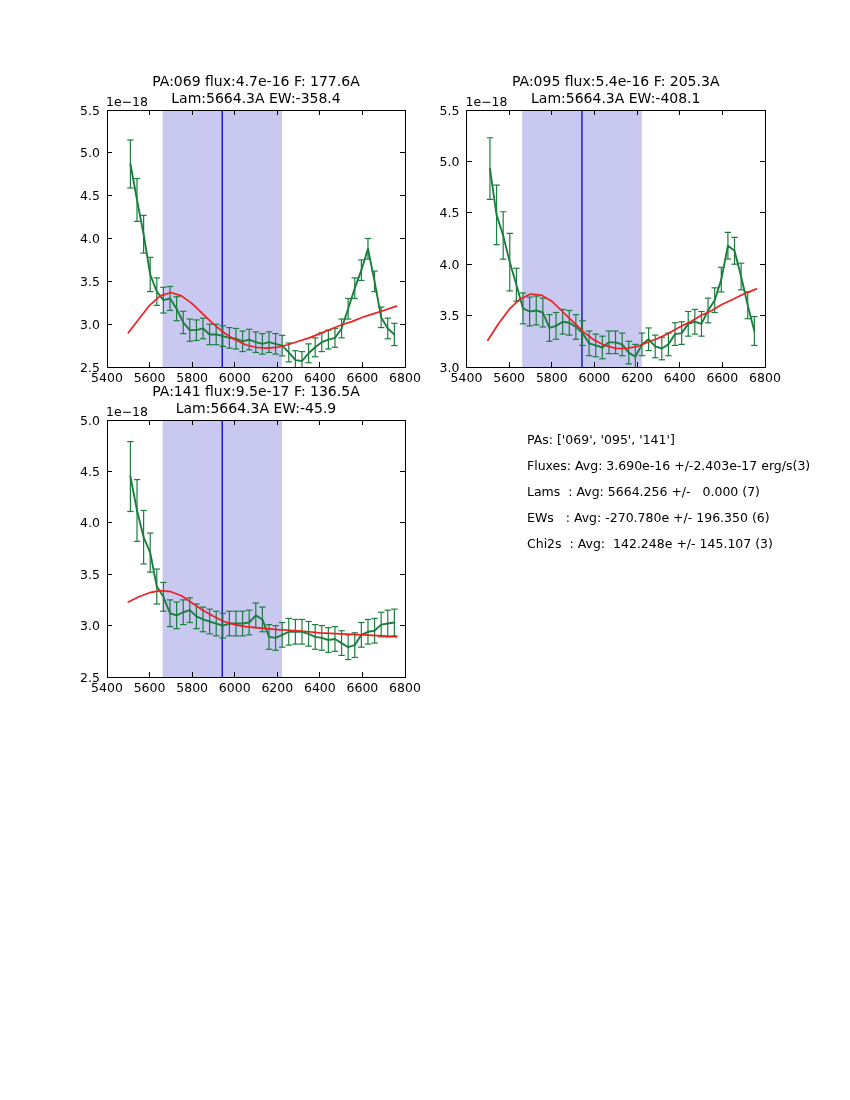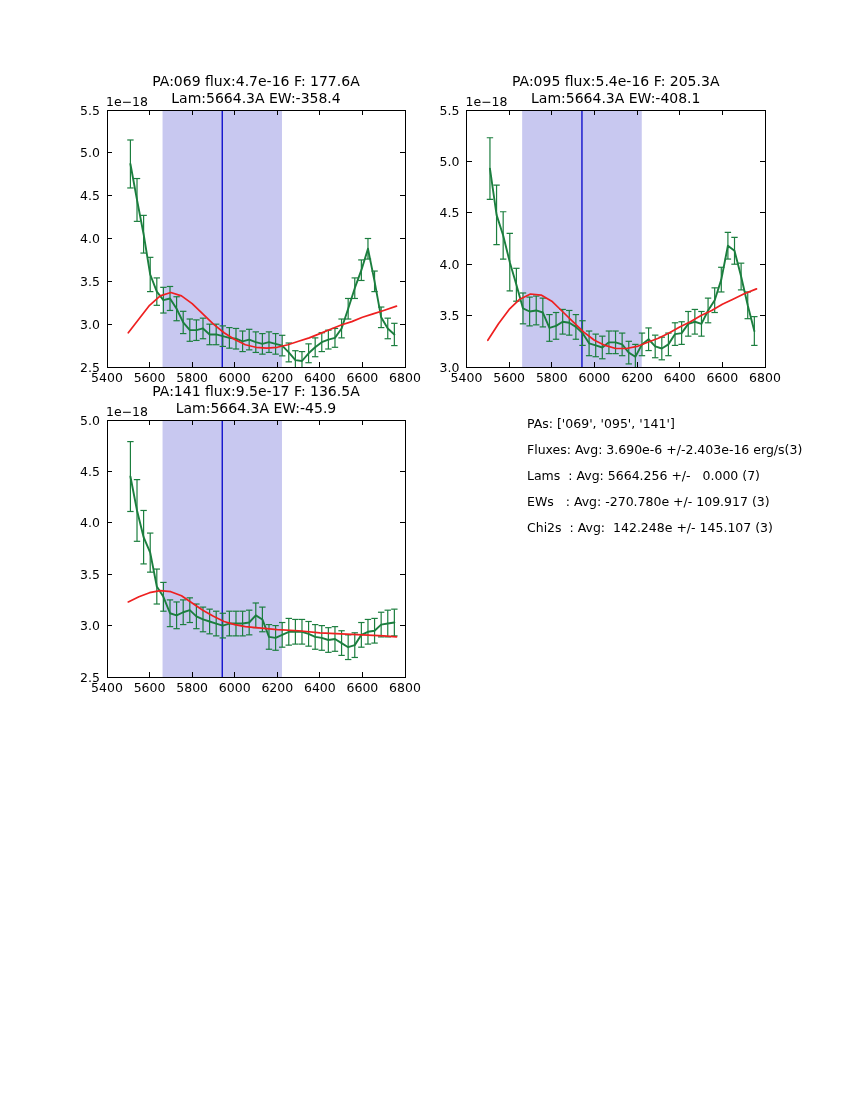--- a/index.html
+++ b/index.html
@@ -3,21 +3,21 @@
 <meta charset="utf-8">
 <style>
   html,body{margin:0;padding:0;background:#ffffff;}
   .page{position:relative;width:850px;height:1100px;background:#ffffff;overflow:hidden;
         font-family:"DejaVu Sans",sans-serif;}
   svg{position:absolute;left:0;top:0;}
   svg text{font-family:"DejaVu Sans",sans-serif;fill:#000000;}
   svg text.title{font-size:14px;}
   svg text.tick{font-size:12.5px;}
   svg text.offset{font-size:12.5px;}
-  .stats{position:absolute;left:527px;top:416px;font-size:12.5px;color:#000000;}
+  .stats{position:absolute;left:527px;top:432px;font-size:12.5px;color:#000000;}
   .stats .stats-line{height:26px;line-height:15px;white-space:pre;}
 </style>
 </head>
 <body>
 
 <div class="page">
   <svg id="fig" width="850" height="1100" viewBox="0 0 850 1100">
       <g>
         <rect x="162.5557142857143" y="110" width="119.41285714285712" height="257" fill="#c8c8f0"></rect>
         <line x1="222.26214285714286" y1="110" x2="222.26214285714286" y2="367" stroke="#1111cc" stroke-width="1.4"></line>
@@ -576,18 +576,18 @@
         <text x="256" y="413" text-anchor="middle" class="title">Lam:5664.3A EW:-45.9</text>
         <text x="106" y="416" text-anchor="start" class="offset">1e−18</text>
       </g>
       <clipPath id="clip2">
         <rect x="107" y="420" width="298" height="257"></rect>
       </clipPath>
     </svg>
 
   <div class="stats">
     <div class="stats-line">PAs: ['069', '095', '141']</div>
-    <div class="stats-line">Fluxes: Avg: 3.690e-6 +/-2.403e-16 erg/s(3)</div>
+    <div class="stats-line">Fluxes: Avg: 3.690e-16 +/-2.403e-17 erg/s(3)</div>
     <div class="stats-line">Lams  : Avg: 5664.256 +/-   0.000 (7)</div>
-    <div class="stats-line">EWs   : Avg: -270.780e +/- 109.917 (3)</div>
+    <div class="stats-line">EWs   : Avg: -270.780e +/- 196.350 (6)</div>
     <div class="stats-line">Chi2s  : Avg:  142.248e +/- 145.107 (3)</div>
   </div>
 </div>
 
 </body></html>

